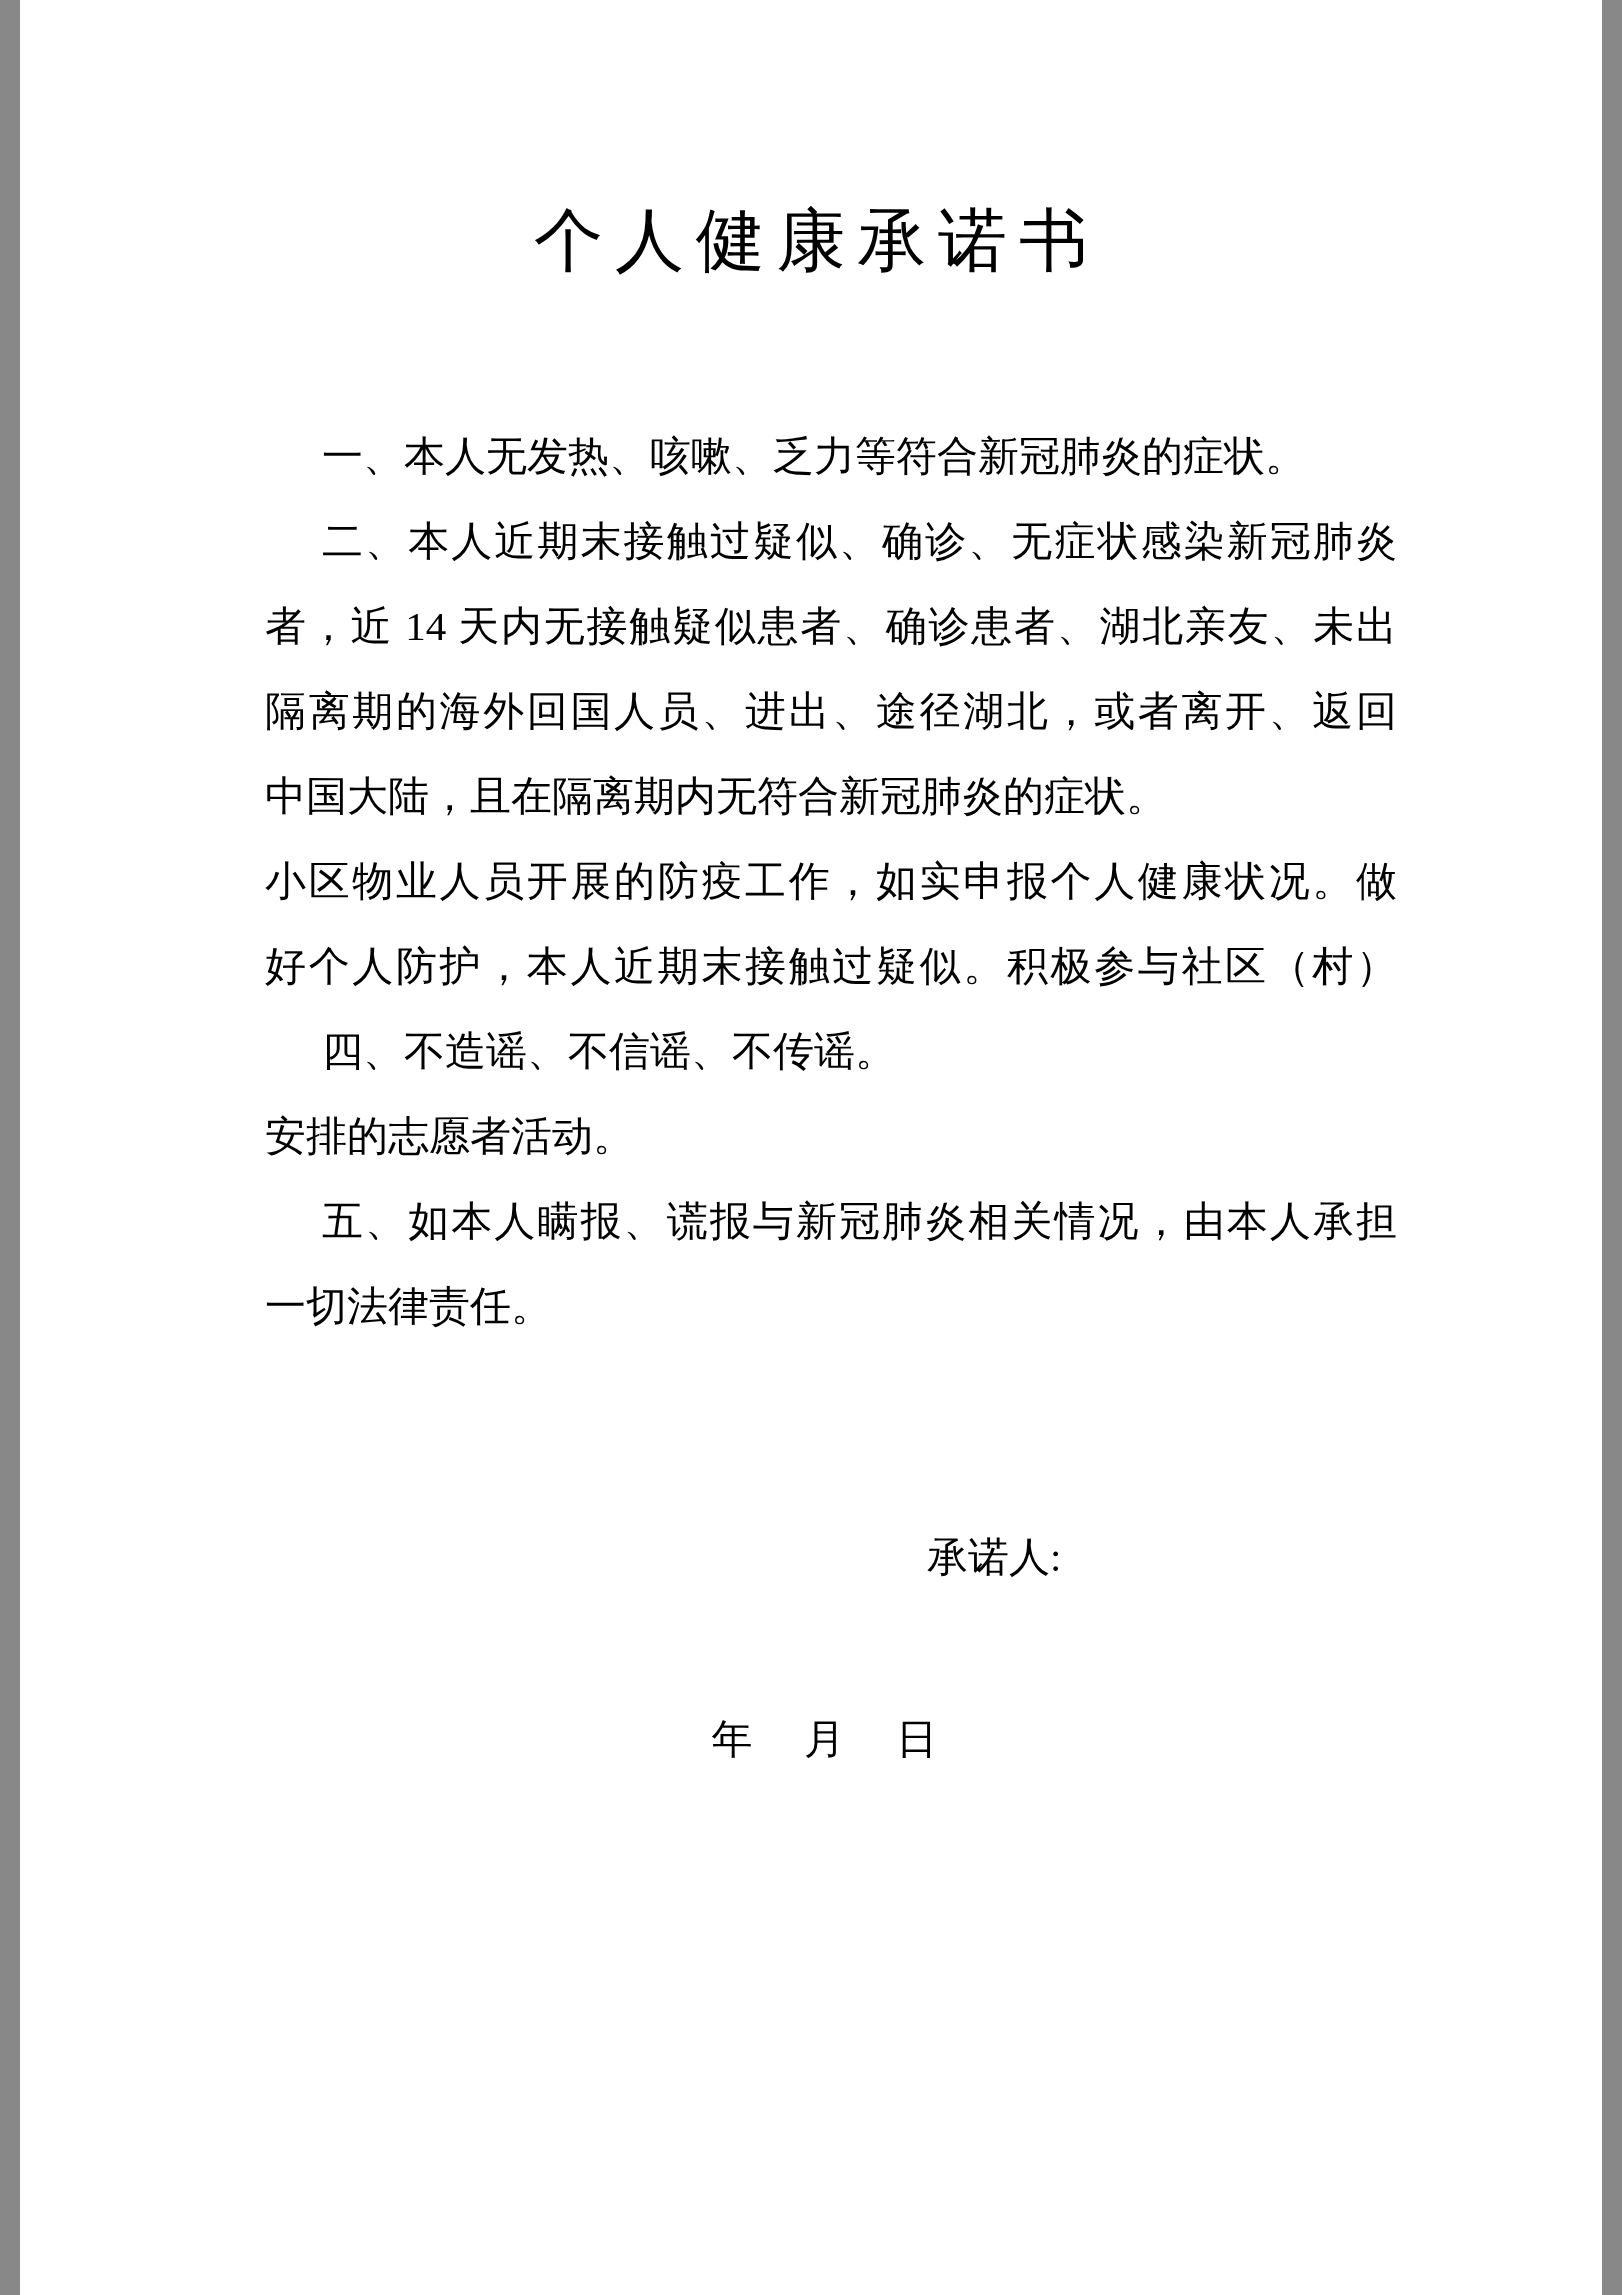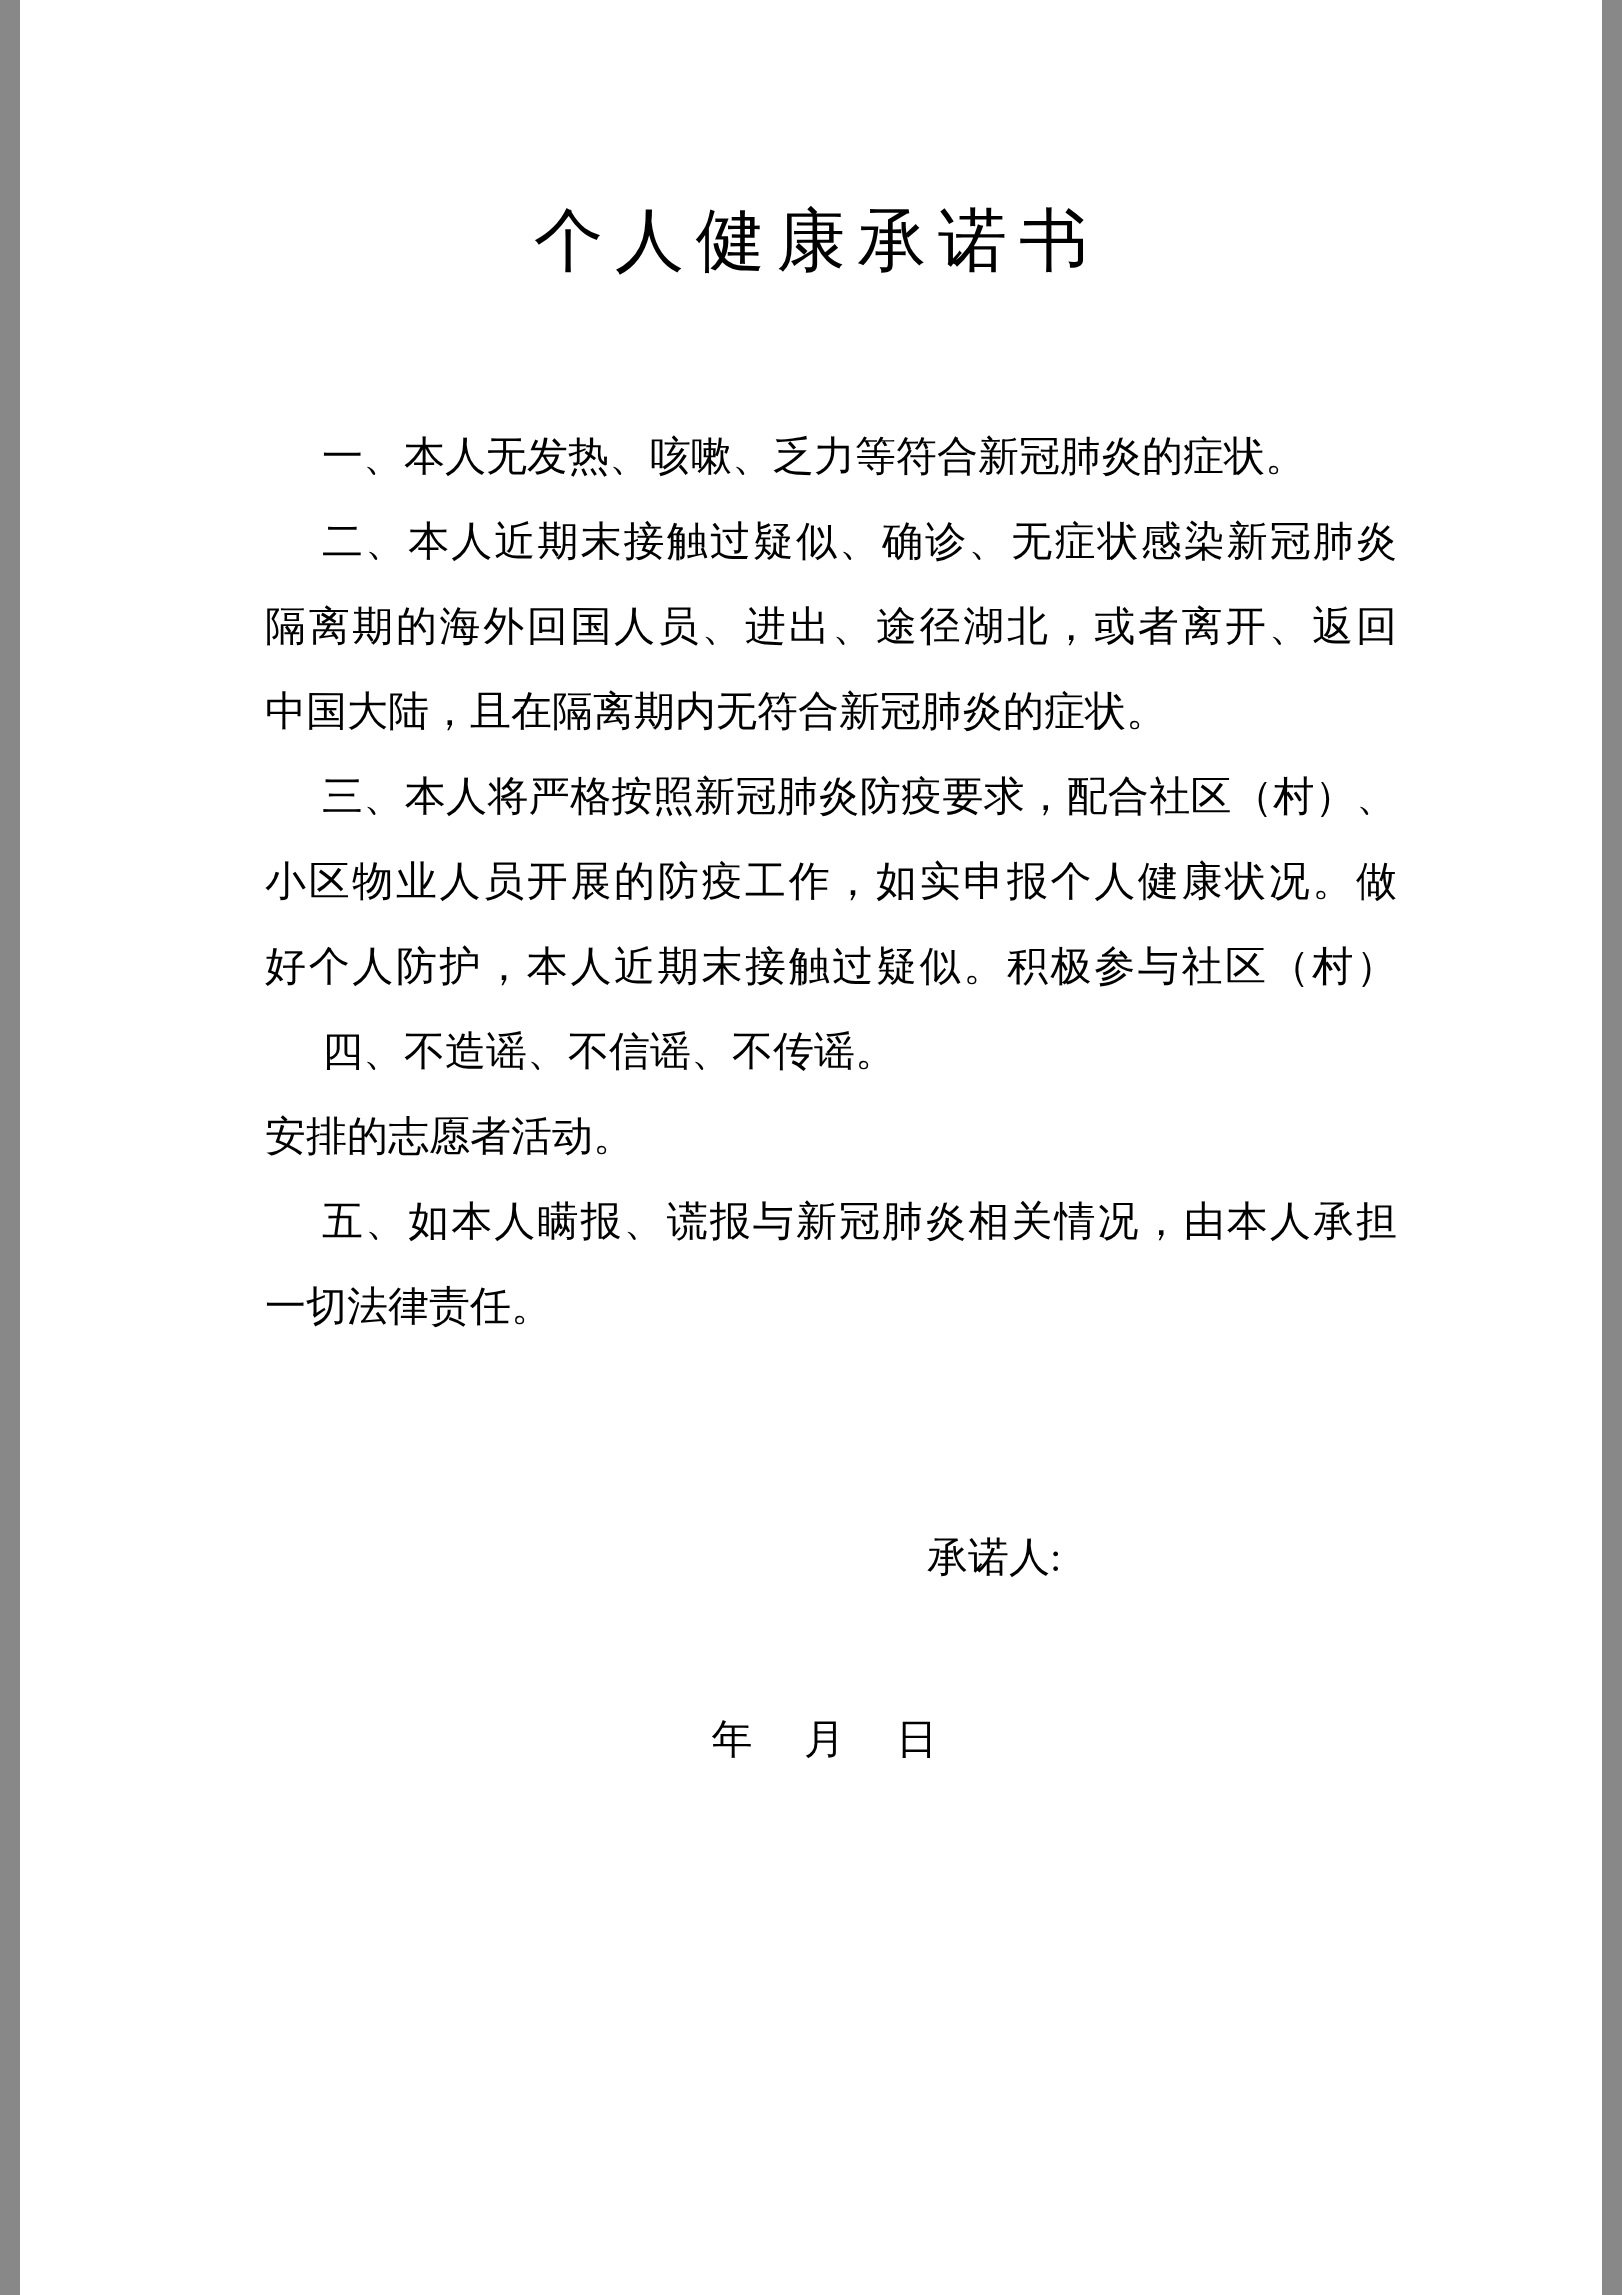--- a/index.html
+++ b/index.html
@@ -63,24 +63,24 @@
 
   <h1 class="title">个人健康承诺书</h1>
 
   <div class="spacer-title-body"></div>
 
   <div class="body-block">
 
     <div class="line indent">一、本人无发热、咳嗽、乏力等符合新冠肺炎的症状。</div>
 
     <div class="line indent justify">二、本人近期末接触过疑似、确诊、无症状感染新冠肺炎</div>
+    <div class="line justify">者，近 14 天内无接触疑似患者、确诊患者、湖北亲友、未出</div>
     <div class="line justify">隔离期的海外回国人员、进出、途径湖北，或者离开、返回</div>
     <div class="line">中国大陆，且在隔离期内无符合新冠肺炎的症状。</div>
 
-    <div class="line indent justify">三、本人将严格按照新冠肺炎防疫要求，配合社区（村）、</div>
     <div class="line justify">小区物业人员开展的防疫工作，如实申报个人健康状况。做</div>
     <div class="line justify">好个人防护，本人近期末接触过疑似。积极参与社区（村）</div>
     <div class="line indent">四、不造谣、不信谣、不传谣。</div>
 
     <div class="line">安排的志愿者活动。</div>
 
     <div class="line indent justify">五、如本人瞒报、谎报与新冠肺炎相关情况，由本人承担</div>
     <div class="line">一切法律责任。</div>
 
     <div class="spacer-body-sign"></div>

